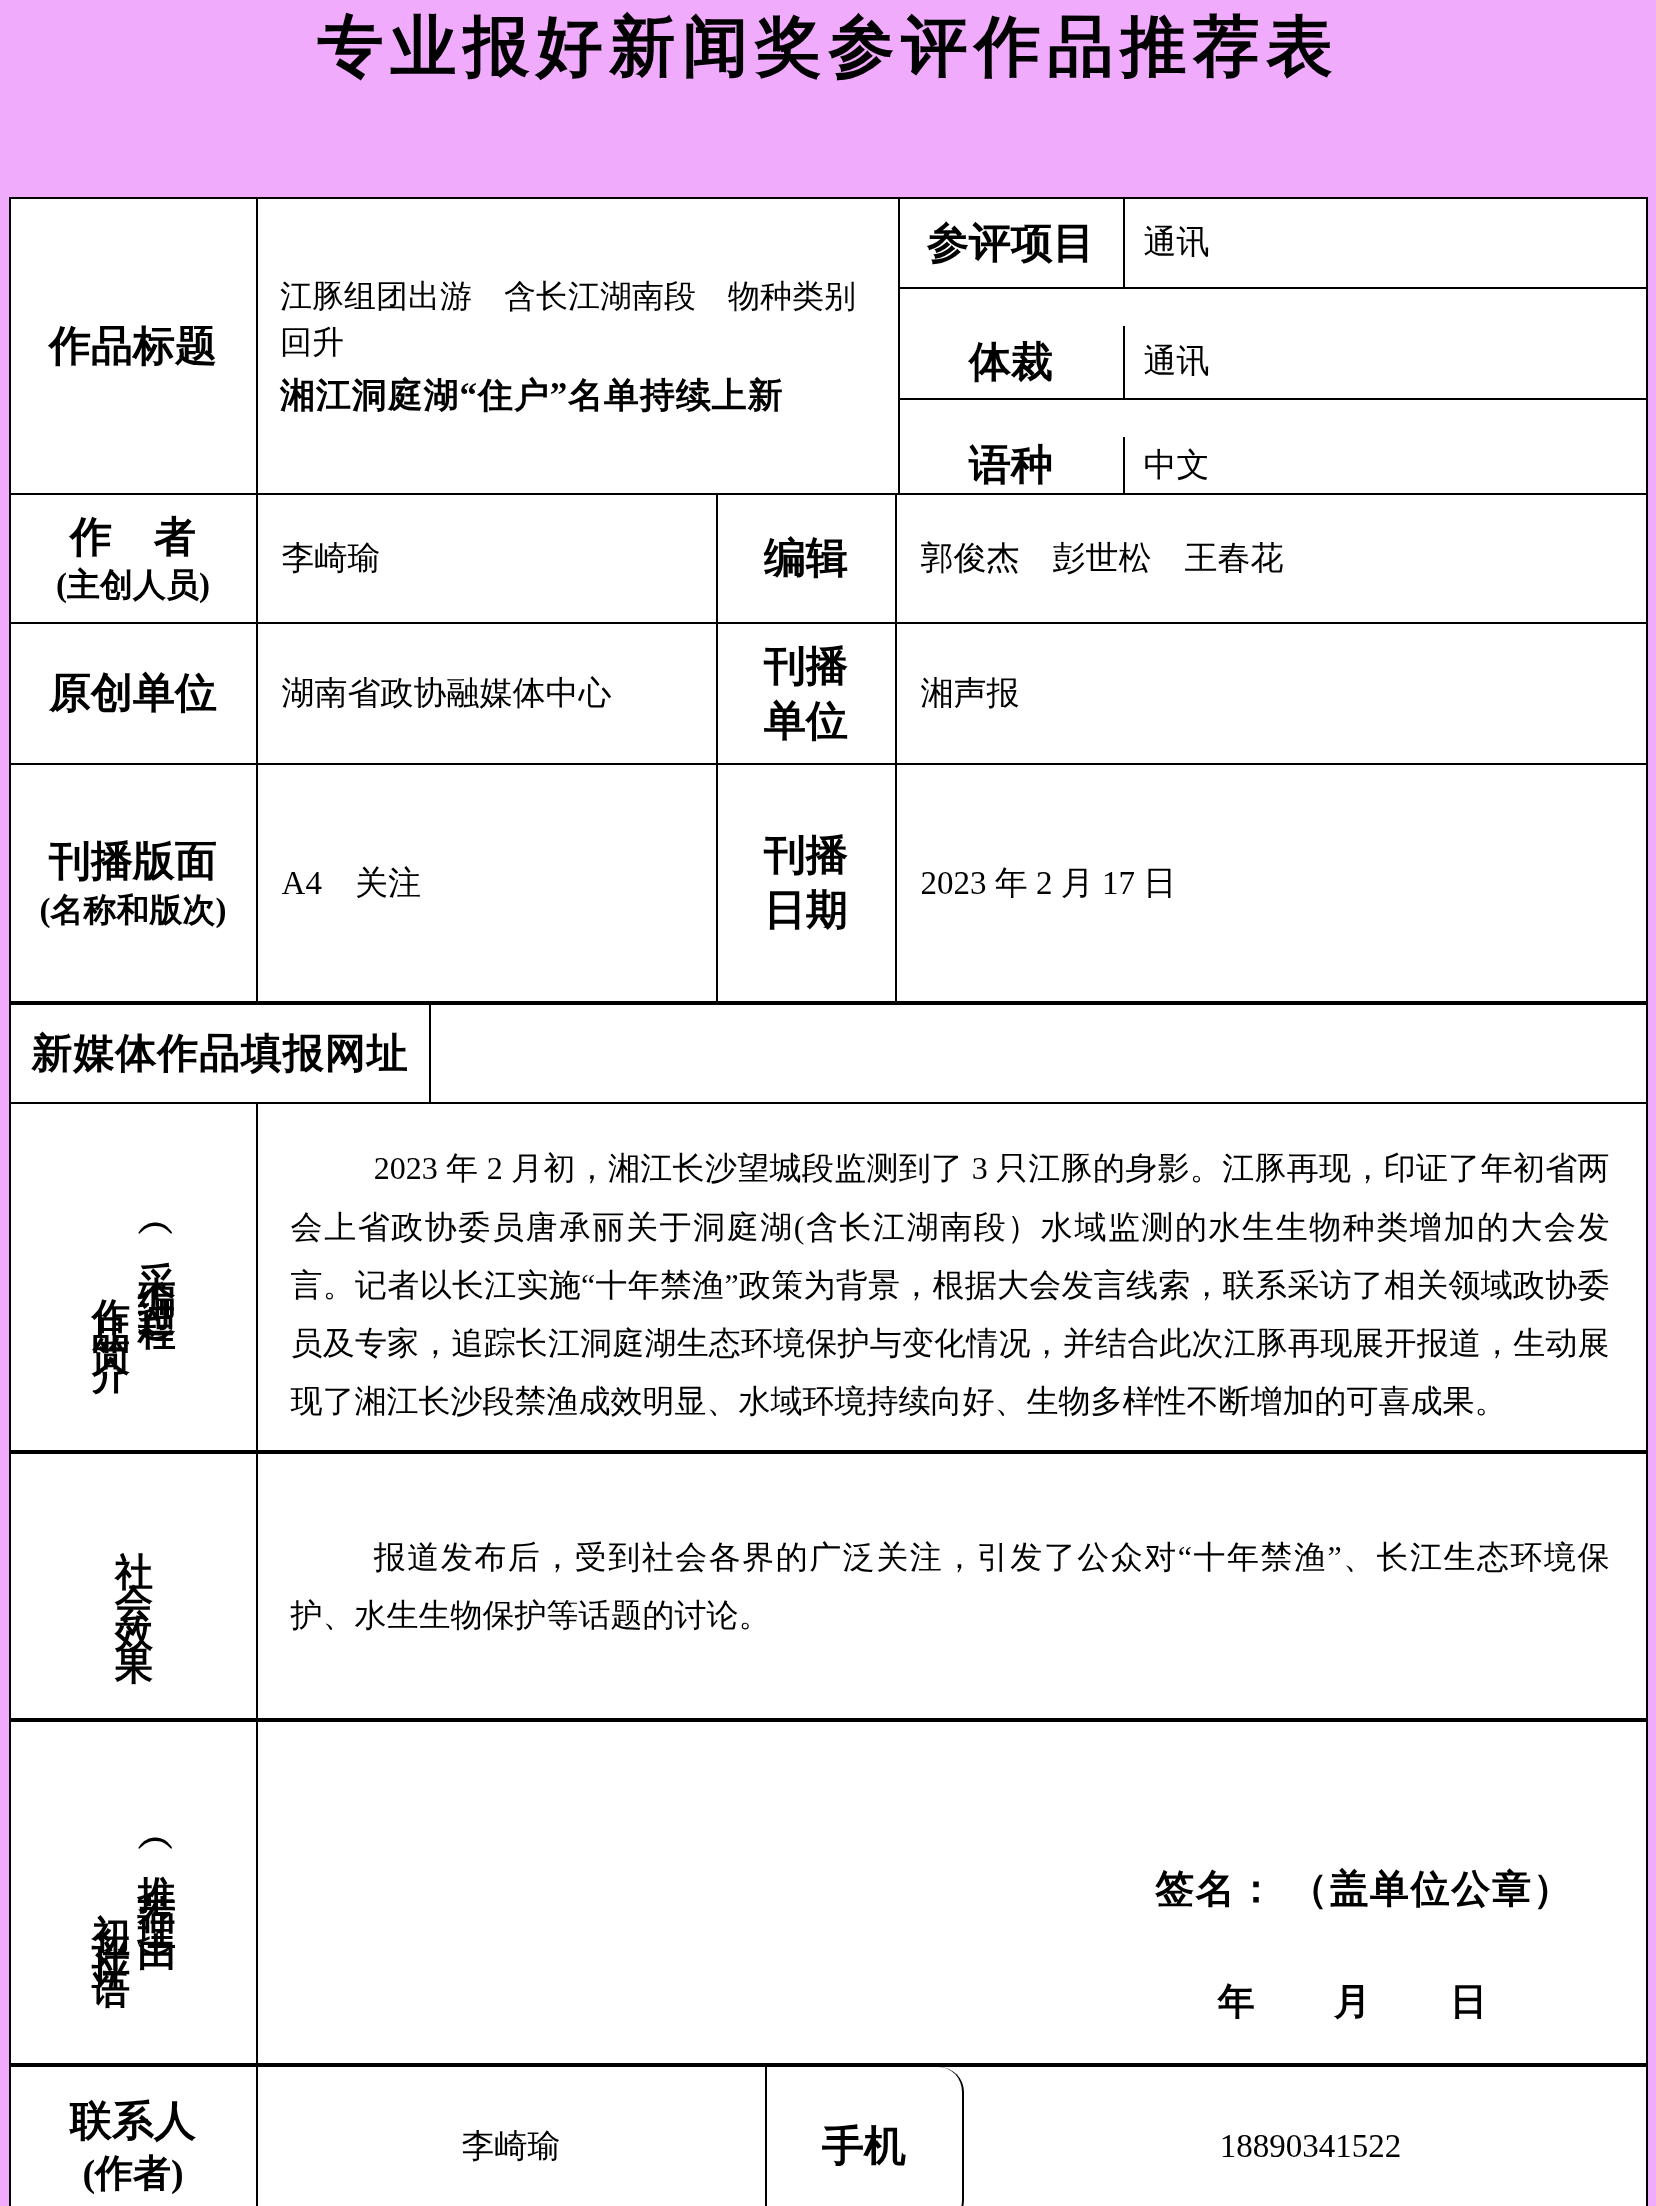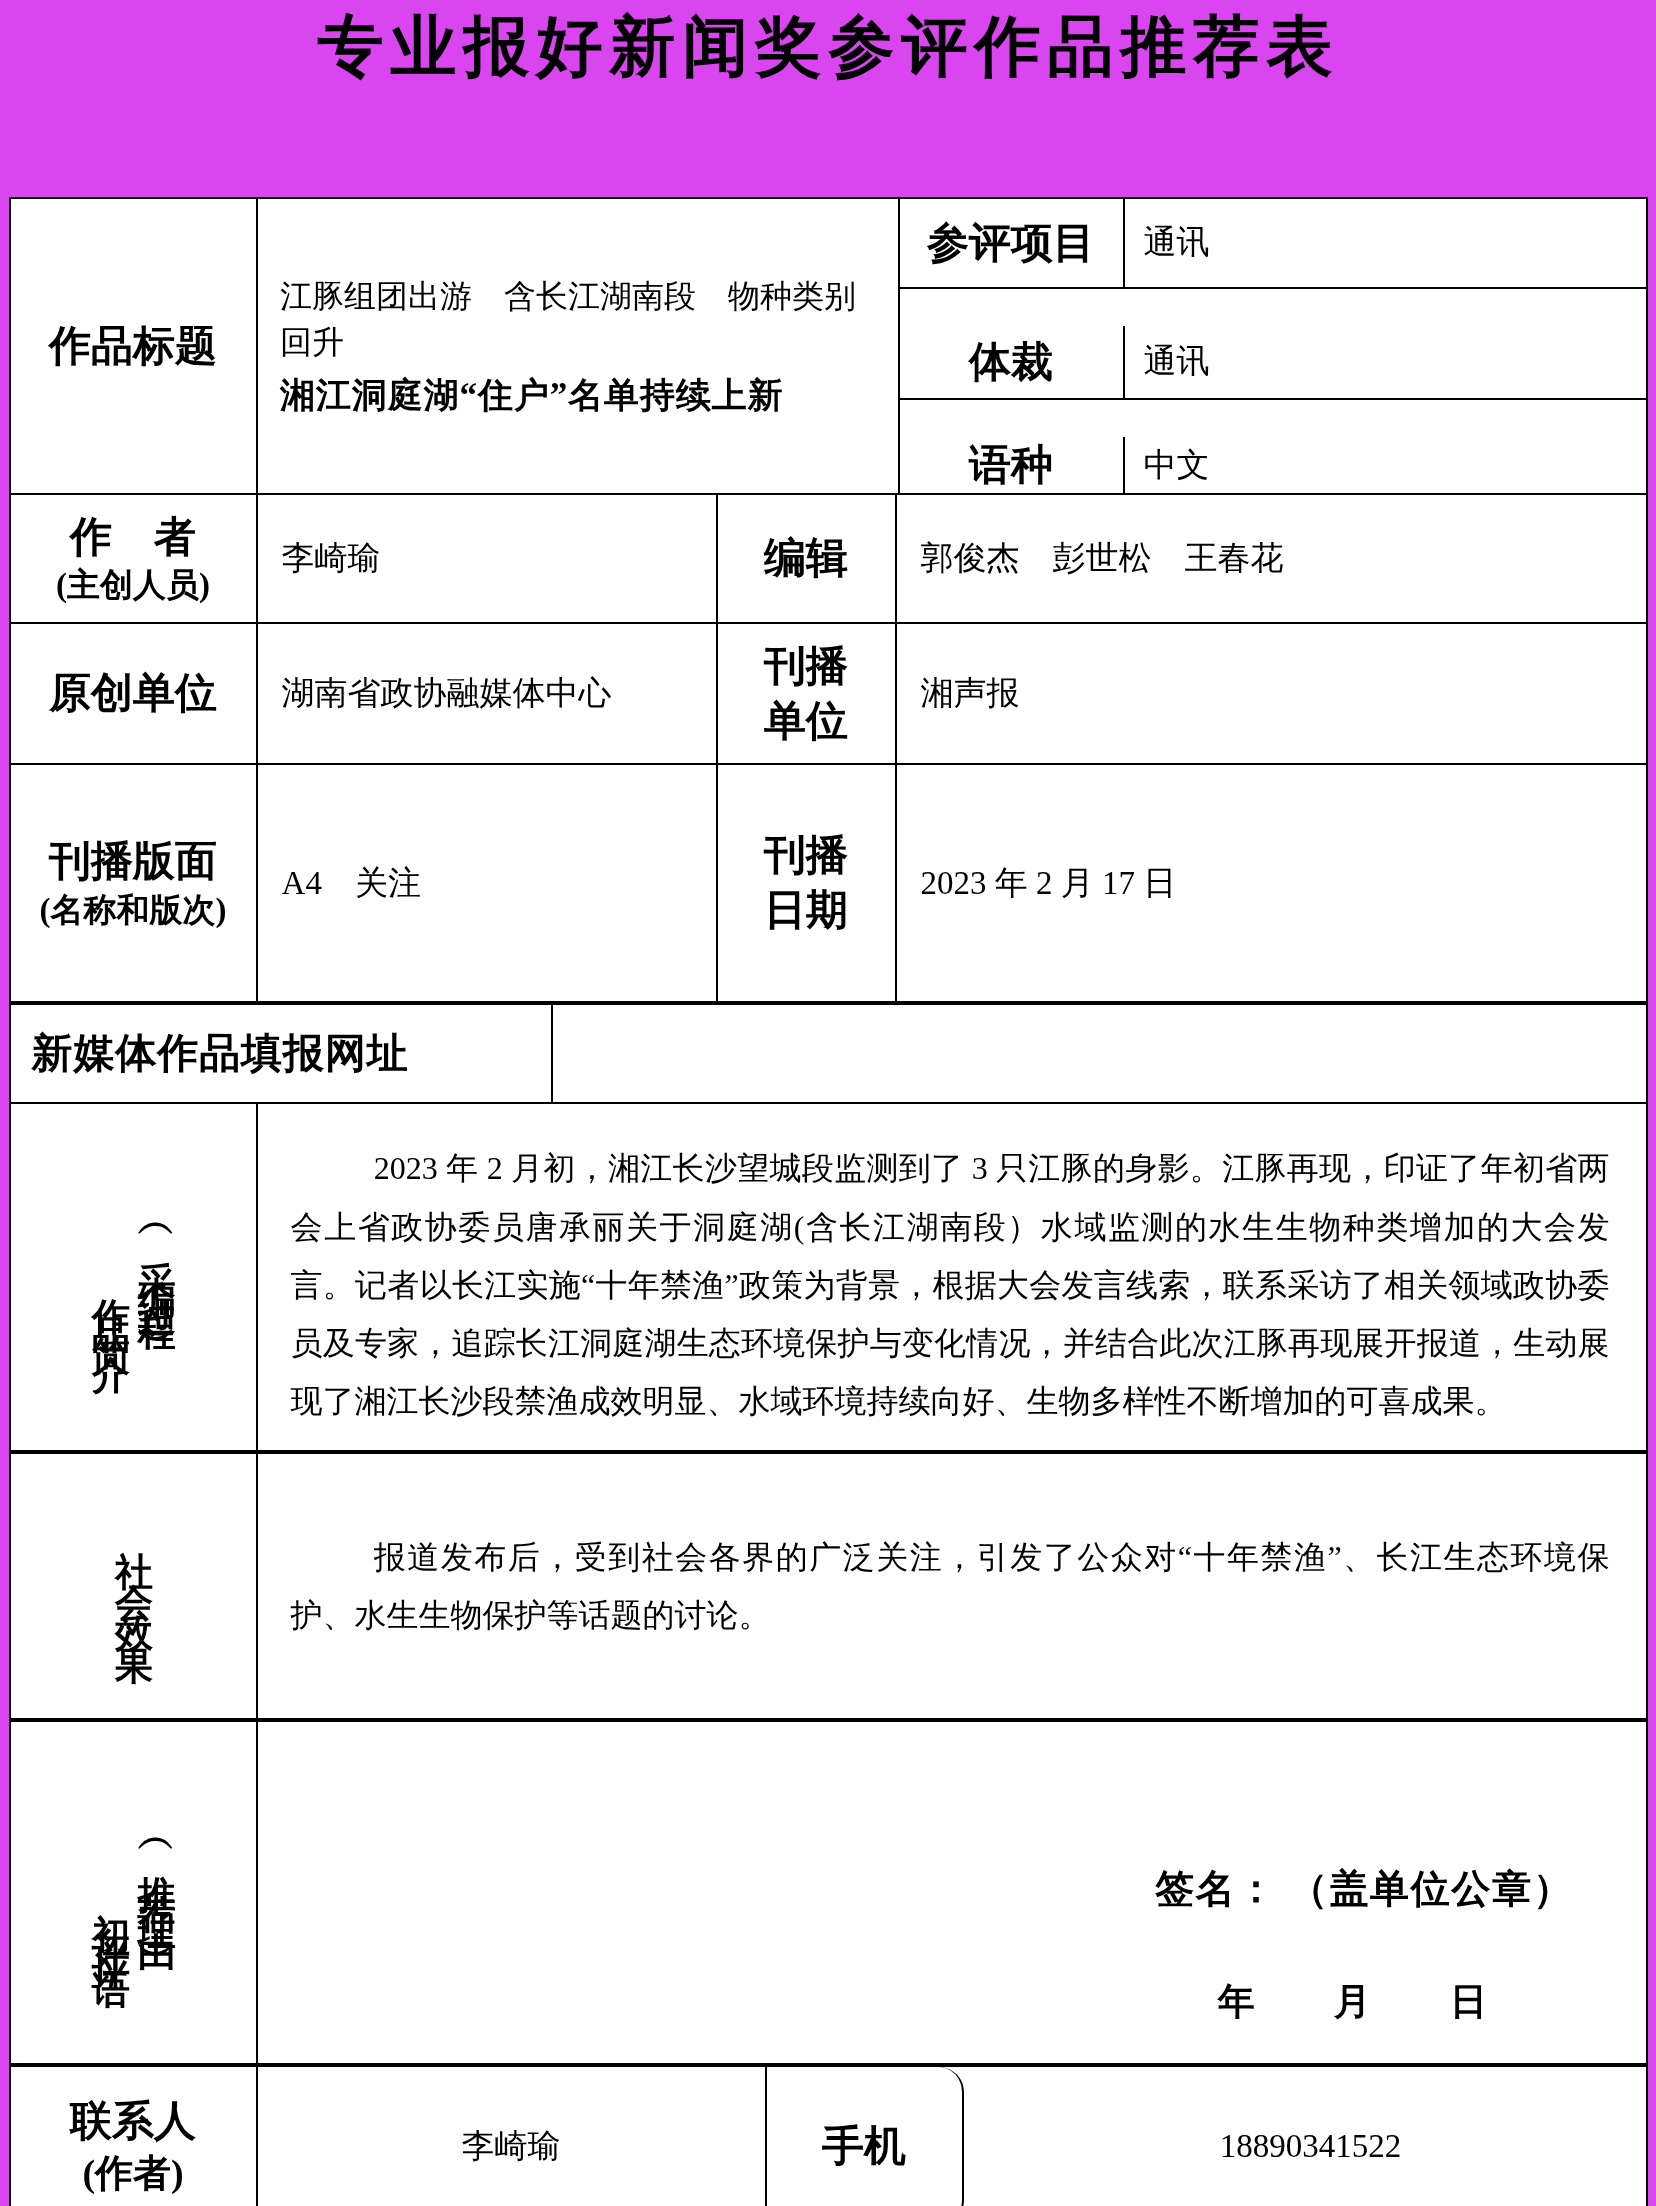--- a/index.html
+++ b/index.html
@@ -1,19 +1,19 @@
 <!DOCTYPE html>
 <html style="font-size:14px"><head>
 <meta charset="utf-8">
 <style>
   html,body{margin:0;padding:0;background:#ffffff;}
   .page{
     position:relative;
     width:1657px;height:2207px;
-    background:#d946ef;
+    background:#f0abfc;
     color:#000;
     font-family:"Liberation Serif","DejaVu Serif",serif;
     overflow:hidden;
   }
   .doc-title{
     position:absolute;top:1.7px;left:0;width:100%;
     text-align:center;
     font-size:66px;font-weight:bold;letter-spacing:7px;
     white-space:nowrap;
   }
@@ -36,21 +36,21 @@
   .r5{height:99px}
   .r6{height:350px;border-bottom-width:4.3px}
   .r7{height:268px;border-bottom-width:4.3px}
   .r8{height:345px;border-bottom-width:4.3px}
   .r9{height:158px}
 
   .w-label{width:247px;flex:none;}
   .w-title-content{width:642px;flex:none;}
   .w-val2{width:460px;flex:none;}
   .w-edlabel{width:179px;flex:none;}
-  .w-url-label{width:542px;flex:none;text-align:center;}
+  .w-url-label{width:420px;flex:none;text-align:center;}
   .w-name{width:509px;flex:none;}
   .w-phone-label{width:197px;flex:none;border-radius:25px;}
   .grow{flex:1;gap:37px;}
 
   .label-cell{
     flex-direction:column;align-items:center;justify-content:center;
     font-weight:bold;font-size:42px;text-align:center;line-height:1.3;
   }
   .label-sub{font-size:33px;font-weight:bold;letter-spacing:0;}
   .two-line{white-space:pre;text-align:center;}

